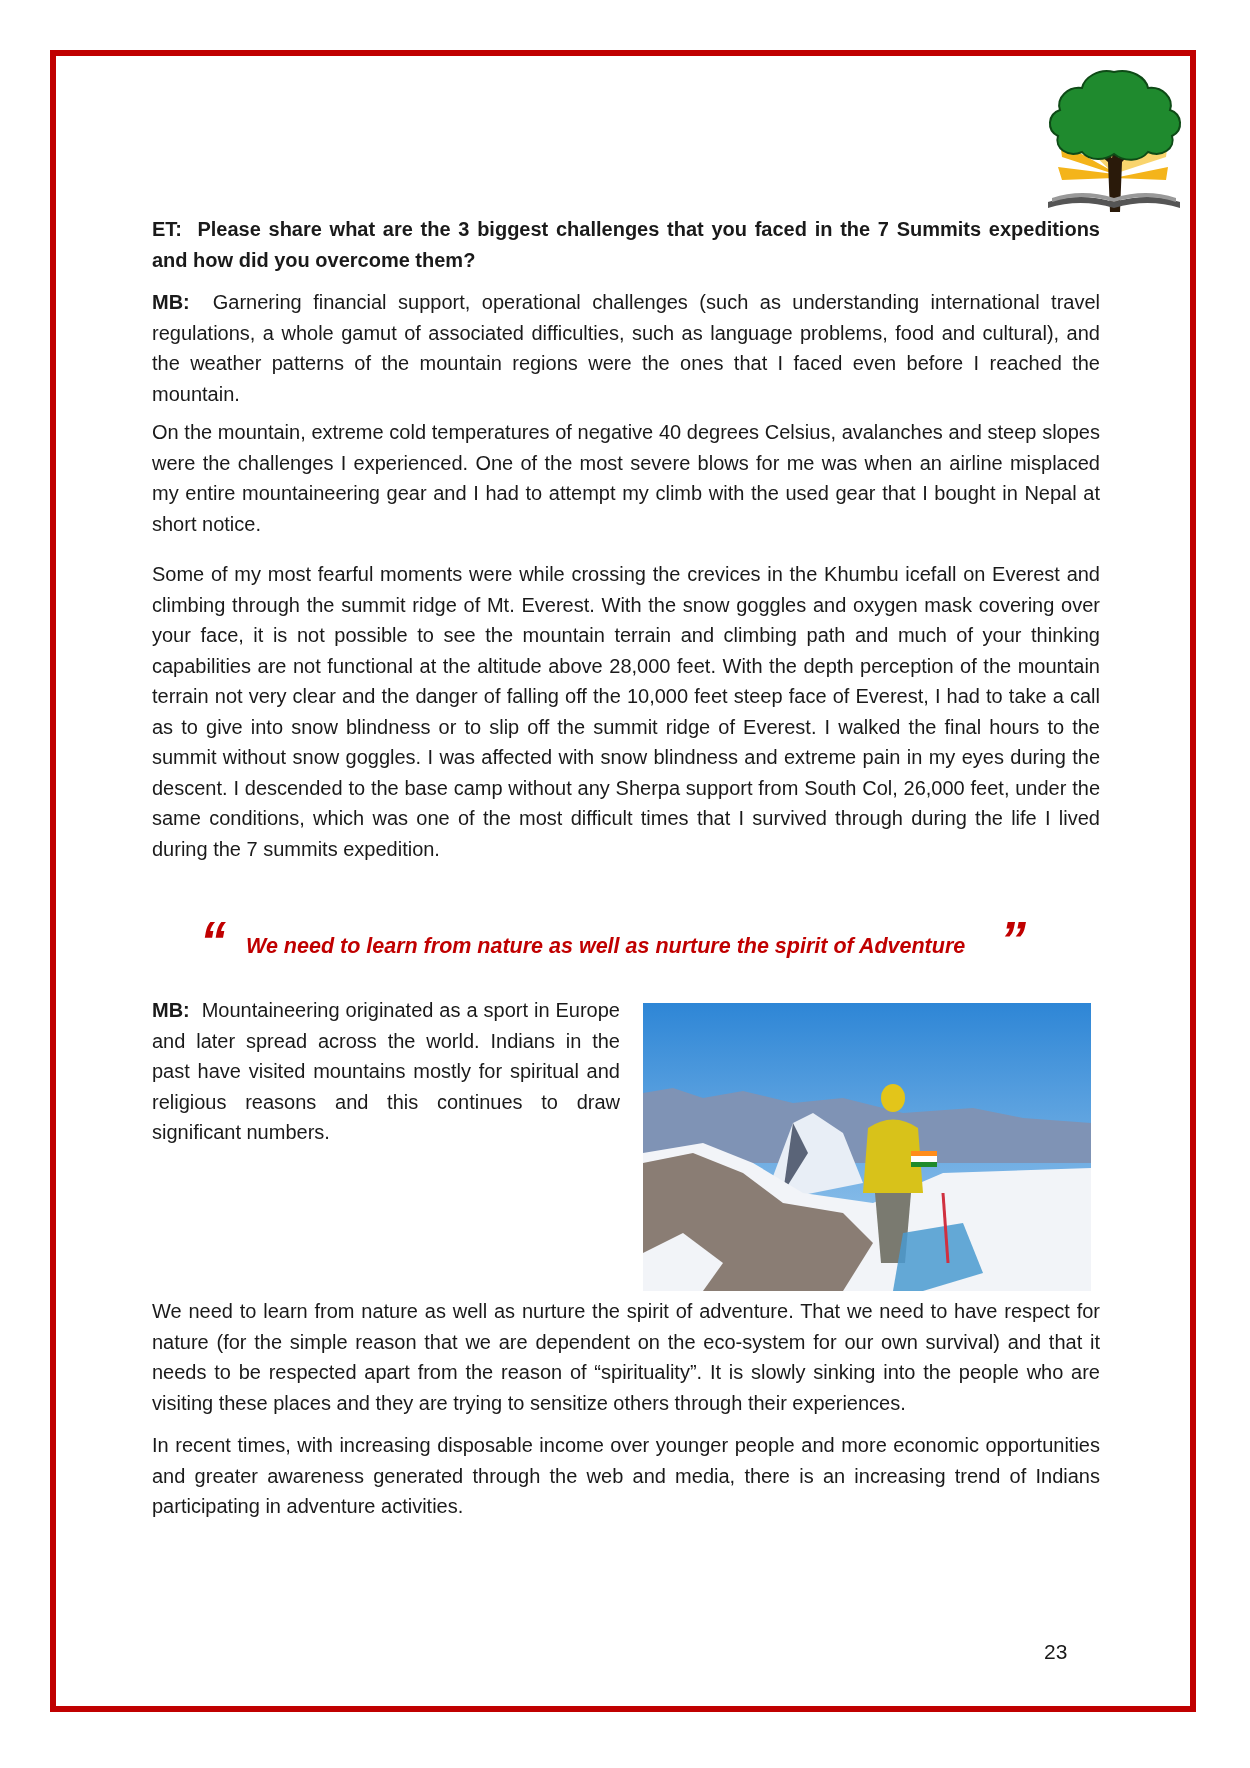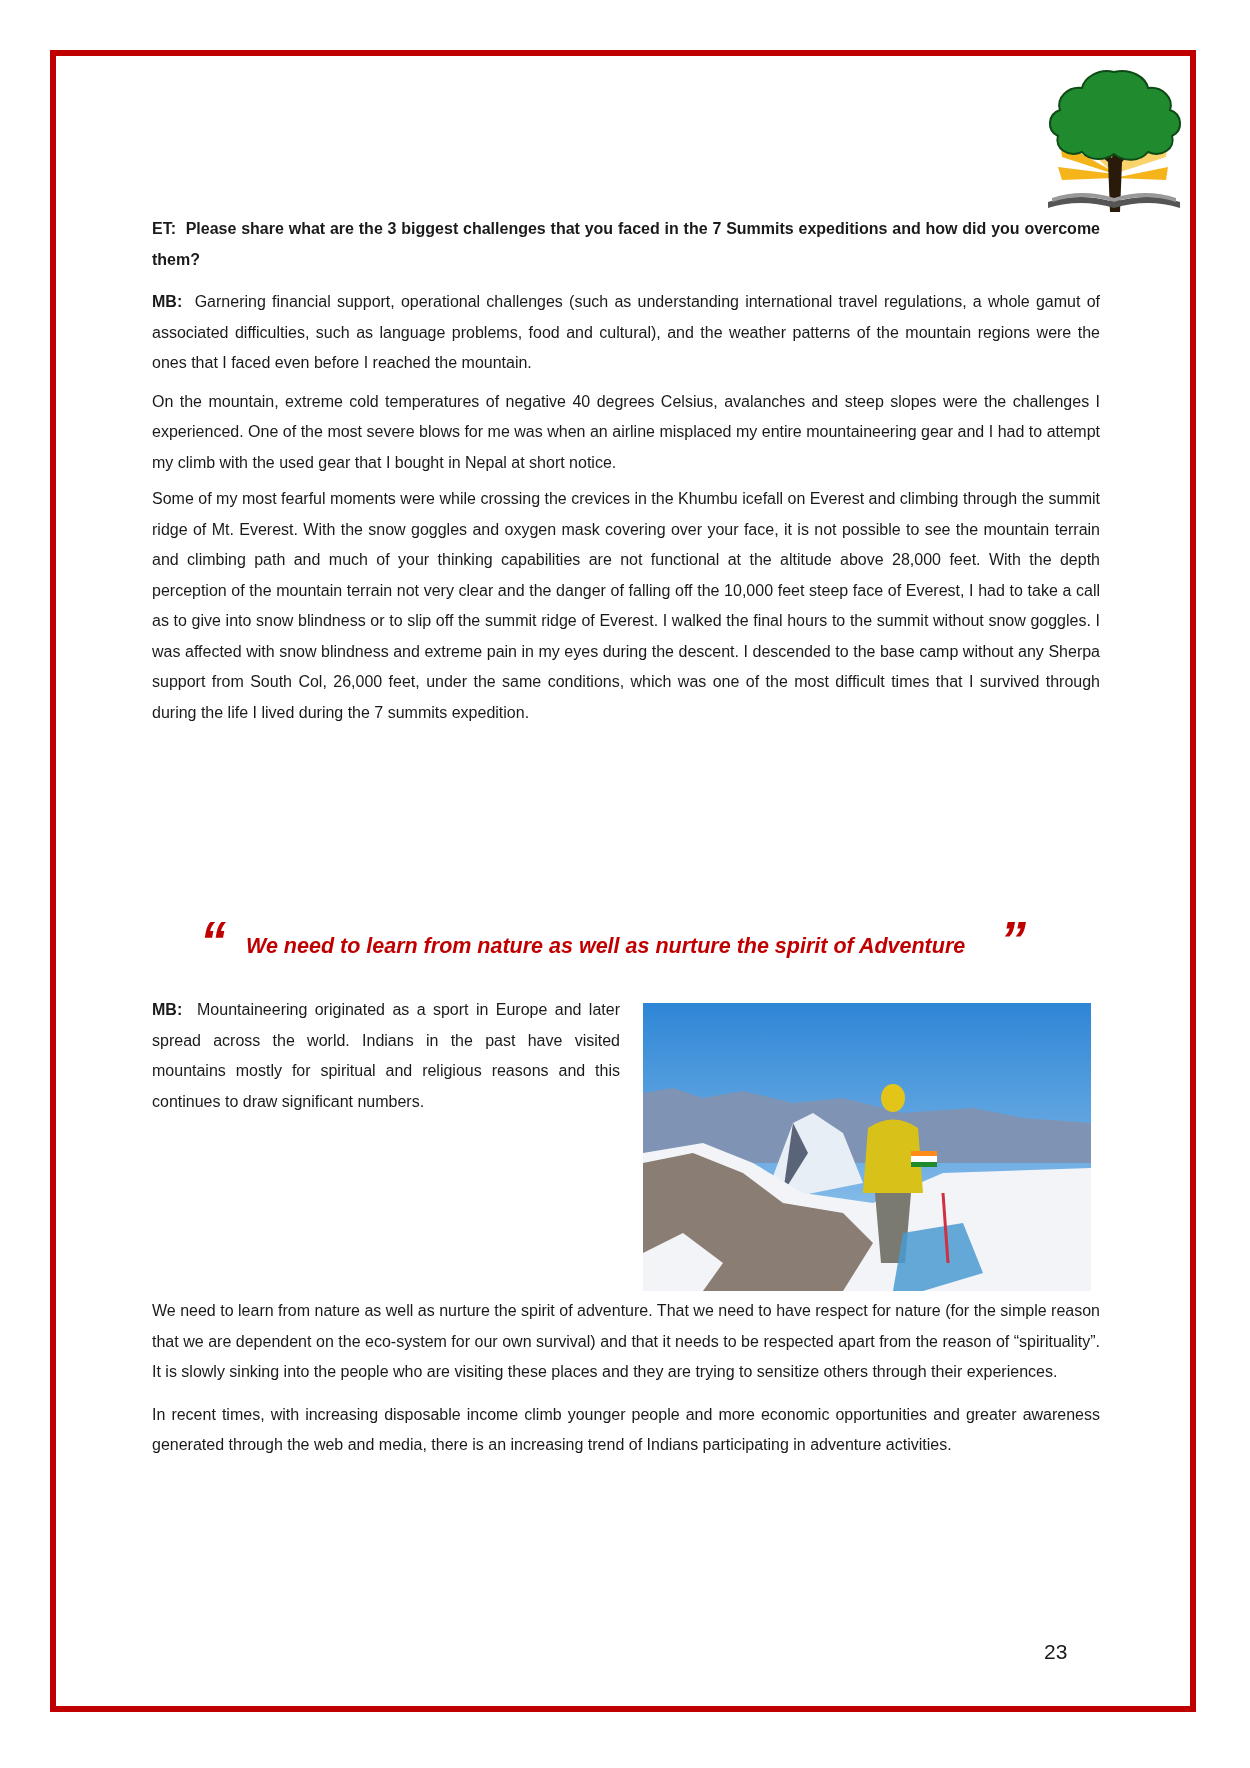--- a/index.html
+++ b/index.html
@@ -2,21 +2,21 @@
 <html><head>
 <meta charset="utf-8">
 <style>
   html, body { margin:0; padding:0; background:#ffffff; }
   body { width:1250px; height:1768px; position:relative; overflow:hidden;
          font-family:"Liberation Sans", sans-serif; color:#1a1a1a; }
   .frame { position:absolute; left:50px; top:50px; width:1146px; height:1662px;
            border:6px solid #c00000; box-sizing:border-box; }
   .logo { position:absolute; left:1040px; top:62px; width:148px; height:152px; }
   .content { position:absolute; left:152px; width:948px; }
-  p { margin:0; font-size:16px; line-height:30.5px; text-align:justify; }
+  p { margin:0; font-size:20px; line-height:30.5px; text-align:justify; }
   .q { font-weight:bold; }
   .lbl { font-weight:bold; }
   .quote { position:absolute; left:200px; top:922px; width:840px; height:50px;
            color:#c00000; font-style:italic; font-weight:bold; font-size:21.5px; }
   .quote .qm { position:absolute; font-size:52px; line-height:52px; font-style:italic; font-weight:bold; }
   .quote .qm.open { left:0; top:-8px; }
   .quote .qm.close { left:800px; top:-8px; }
   .quote .qt { position:absolute; left:46px; top:12px; white-space:nowrap; }
   .photo { position:absolute; left:643px; top:1003px; width:448px; height:288px; overflow:hidden; }
   .pageno { position:absolute; left:1044px; top:1640px; font-size:21px; }
@@ -39,21 +39,21 @@
 
 <div class="content" style="top:214px;">
   <p class="q" style="margin-bottom:12px;">
     <span>ET:</span>&nbsp;
     <span>Please share what are the 3 biggest challenges that you faced in the 7 Summits expeditions and how did you overcome them?</span>
   </p>
   <p style="margin-bottom:8px;">
     <span class="lbl">MB:</span>&nbsp;
     <span>Garnering financial support, operational challenges (such as understanding international travel regulations, a whole gamut of associated difficulties, such as language problems, food and cultural), and the weather patterns of the mountain regions were the ones that I faced even before I reached the mountain.</span>
   </p>
-  <p style="margin-bottom:6px;">On the mountain, extreme cold temperatures of negative 40 degrees Celsius, avalanches and steep slopes were the challenges I experienced. One of the most severe blows for me was when an airline misplaced my entire mountaineering gear and I had to attempt my climb with the used gear that I bought in Nepal at short notice.</p>
+  <p style="margin-bottom:20px;">On the mountain, extreme cold temperatures of negative 40 degrees Celsius, avalanches and steep slopes were the challenges I experienced. One of the most severe blows for me was when an airline misplaced my entire mountaineering gear and I had to attempt my climb with the used gear that I bought in Nepal at short notice.</p>
   <p>Some of my most fearful moments were while crossing the crevices in the Khumbu icefall on Everest and climbing through the summit ridge of Mt. Everest. With the snow goggles and oxygen mask covering over your face, it is not possible to see the mountain terrain and climbing path and much of your thinking capabilities are not functional at the altitude above 28,000 feet. With the depth perception of the mountain terrain not very clear and the danger of falling off the 10,000 feet steep face of Everest, I had to take a call as to give into snow blindness or to slip off the summit ridge of Everest. I walked the final hours to the summit without snow goggles. I was affected with snow blindness and extreme pain in my eyes during the descent. I descended to the base camp without any Sherpa support from South Col, 26,000 feet, under the same conditions, which was one of the most difficult times that I survived through during the life I lived during the 7 summits expedition.</p>
 </div>
 
 <div class="quote">
   <span class="qm open">“</span>
   <span class="qt">We need to learn from nature as well as nurture the spirit of Adventure</span>
   <span class="qm close">”</span>
 </div>
 
 <div class="content" style="top:995px; width:468px;">
@@ -84,16 +84,16 @@
     <rect x="268" y="148" width="26" height="16" fill="#ffffff"></rect>
     <rect x="268" y="148" width="26" height="5" fill="#ff8c1a"></rect>
     <rect x="268" y="159" width="26" height="5" fill="#1e8a2a"></rect>
   </g>
   <path d="M260 230 L320 220 L340 270 L280 288 L250 288 Z" fill="#4a9ad0" opacity="0.85"></path>
   <line x1="300" y1="190" x2="305" y2="260" stroke="#d03040" stroke-width="3"></line>
 </svg>
 
 <div class="content" style="top:1296px;">
   <p style="margin-bottom:12px;">We need to learn from nature as well as nurture the spirit of adventure. That we need to have respect for nature (for the simple reason that we are dependent on the eco-system for our own survival) and that it needs to be respected apart from the reason of “spirituality”. It is slowly sinking into the people who are visiting these places and they are trying to sensitize others through their experiences.</p>
-  <p>In recent times, with increasing disposable income climb younger people and more economic opportunities and greater awareness generated through the web and media, there is an increasing trend of Indians participating in adventure activities.</p>
+  <p>In recent times, with increasing disposable income over younger people and more economic opportunities and greater awareness generated through the web and media, there is an increasing trend of Indians participating in adventure activities.</p>
 </div>
 
 <div class="pageno">23</div>
 
 </body></html>

